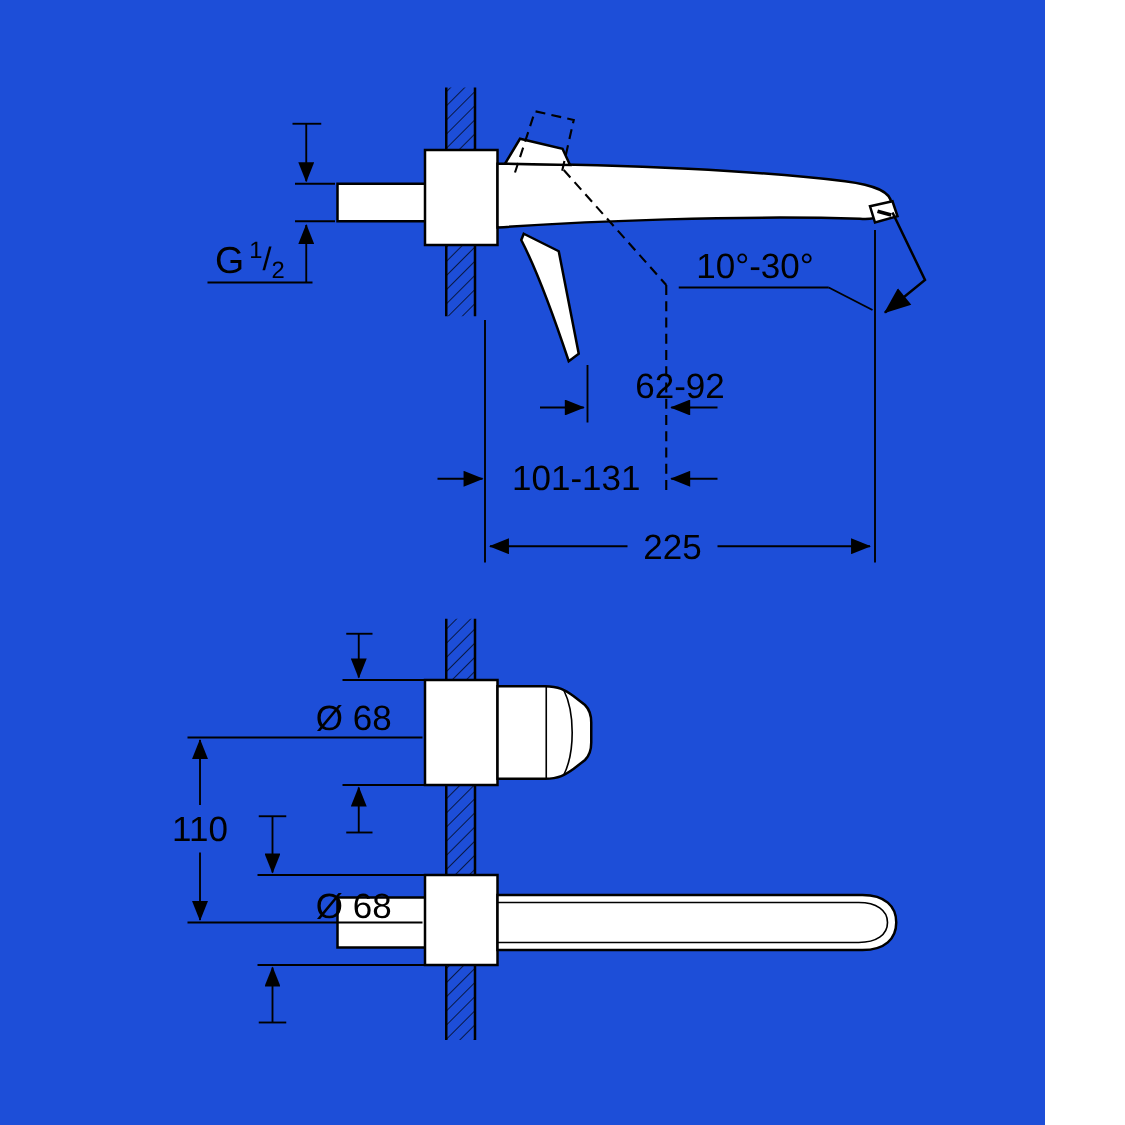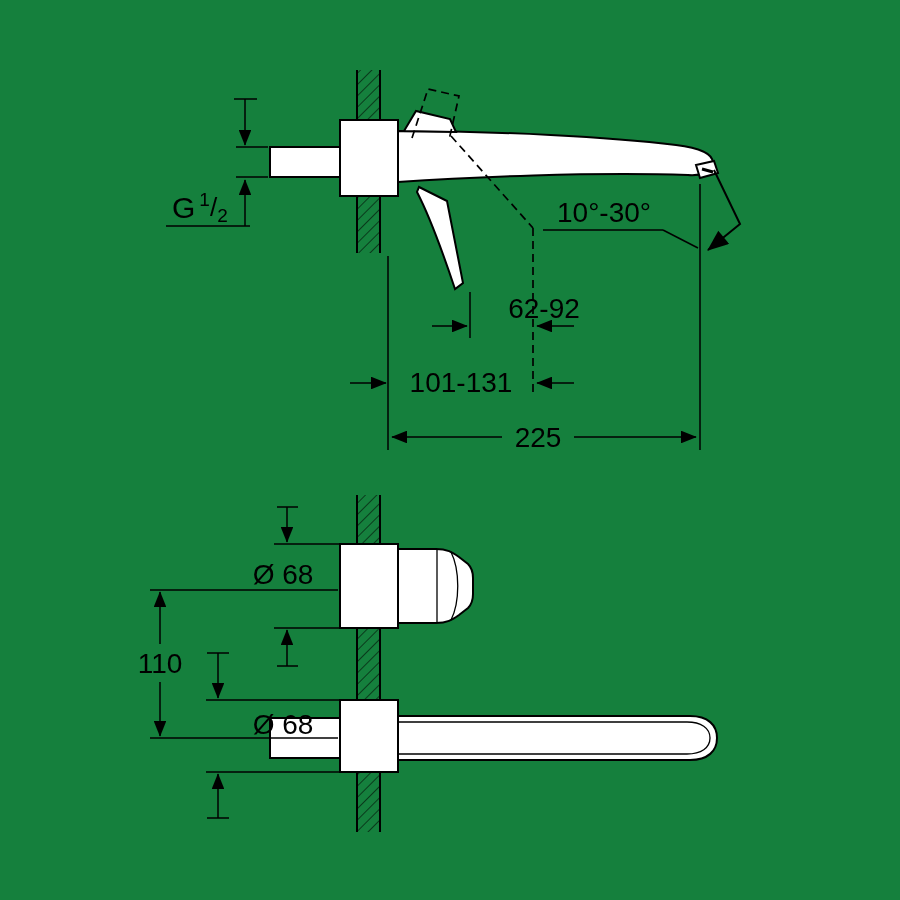--- a/index.html
+++ b/index.html
@@ -1,16 +1,16 @@
 <!DOCTYPE html>
 <html><head>
 <meta charset="utf-8">
 <style>
   html,body{margin:0;padding:0;background:#ffffff;}
-  .canvas{width:900px;height:900px;background:#15803d;position:relative;overflow:hidden;}
+  .canvas{width:836px;height:900px;background:#1d4ed8;position:relative;overflow:hidden;}
   svg{display:block;}
   text{font-family:"Liberation Sans",sans-serif;font-size:28px;fill:#000;}
   .ol{stroke:#000;stroke-width:2;fill:#fff;}
   .ln{stroke:#000;stroke-width:2;fill:none;}
   .dim{stroke:#000;stroke-width:1.5;fill:none;}
   .dsh{stroke:#000;stroke-width:1.7;fill:none;stroke-dasharray:8 5;}
   .thin{stroke:#000;stroke-width:1.3;fill:none;}
   .fract{font-size:19px;}
 </style>
 </head>

